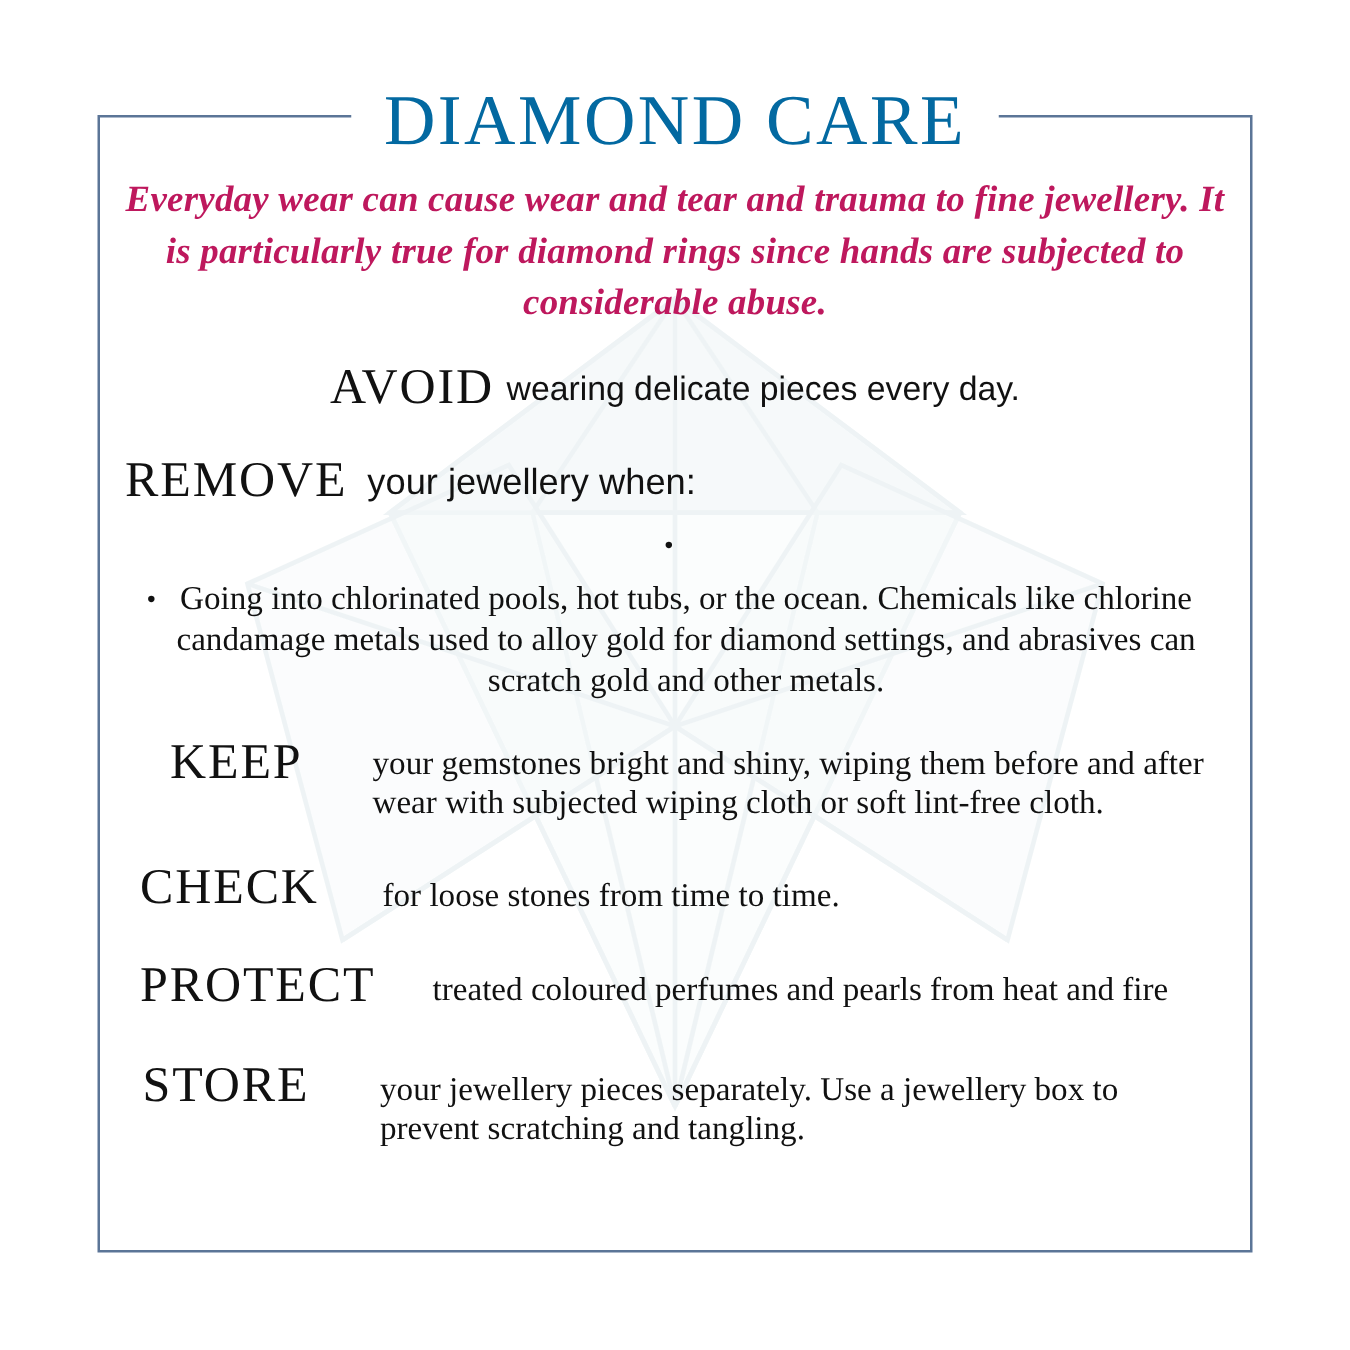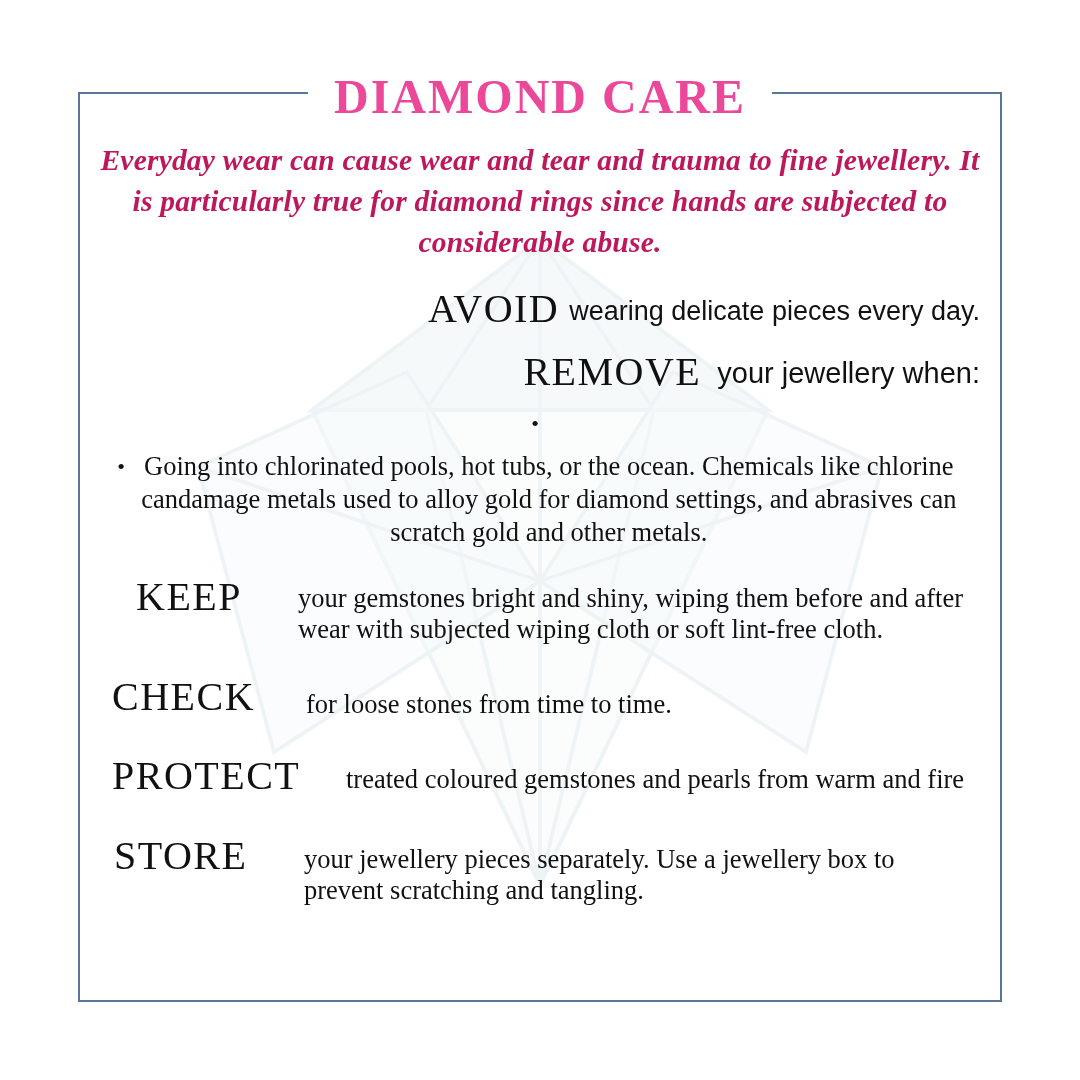--- a/index.html
+++ b/index.html
@@ -58,65 +58,64 @@
   .title-wrap {
     position: relative;
     height: 74px;
     text-align: center;
   }
   .title {
     display: inline-block;
     position: relative;
     background: #ffffff;
     padding: 0 26px;
-    color: #ec4899;
-    font-family: "Liberation Serif", serif;
-    font-size: 48px;
+    color: #0369a1;
+    font-family: "Liberation Serif", serif;
+    font-size: 57px;
     line-height: 74px;
     letter-spacing: 2px;
     white-space: nowrap;
-    font-weight: bold;
   }
 
   .intro {
     margin: 6px auto 0;
     width: 880px;
     text-align: center;
     font-family: "Liberation Serif", serif;
     font-style: italic;
     font-weight: bold;
     font-size: 29.5px;
     line-height: 41px;
     color: #be185d;
     letter-spacing: 0.2px;
   }
 
   .line-avoid {
     margin-top: 22px;
-    text-align: right;
+    text-align: center;
     white-space: nowrap;
   }
   .kw {
     font-family: "Liberation Serif", serif;
     color: #111111;
     letter-spacing: 1.5px;
     white-space: nowrap;
   }
   .kw-avoid { font-size: 40px; }
   .line-avoid .tail {
     font-family: "Liberation Sans", sans-serif;
     font-size: 27px;
     color: #111111;
     padding-left: 10px;
     vertical-align: 2px;
   }
 
   .line-remove {
-    margin-top: 16px;
-    text-align: right;
+    margin-top: 28px;
+    text-align: left;
     white-space: nowrap;
   }
   .kw-remove { font-size: 40px; }
   .line-remove .tail {
     font-family: "Liberation Sans", sans-serif;
     font-size: 29px;
     color: #111111;
     padding-left: 16px;
     vertical-align: 2px;
   }
@@ -252,21 +251,21 @@
       </div>
 
 
       <div class="row row-check">
         <span class="rk">CHECK</span>
         <span class="rt">for loose stones from time to time.</span>
       </div>
 
       <div class="row row-protect">
         <span class="rk">PROTECT</span>
-        <span class="rt">treated coloured gemstones and pearls from warm and fire</span>
+        <span class="rt">treated coloured perfumes and pearls from heat and fire</span>
       </div>
 
       <div class="row row-store">
         <span class="rk">STORE</span>
         <span class="rt">your jewellery pieces separately. Use a jewellery box to prevent scratching and tangling.</span>
       </div>
 
     </div>
   </div>
 </div>

